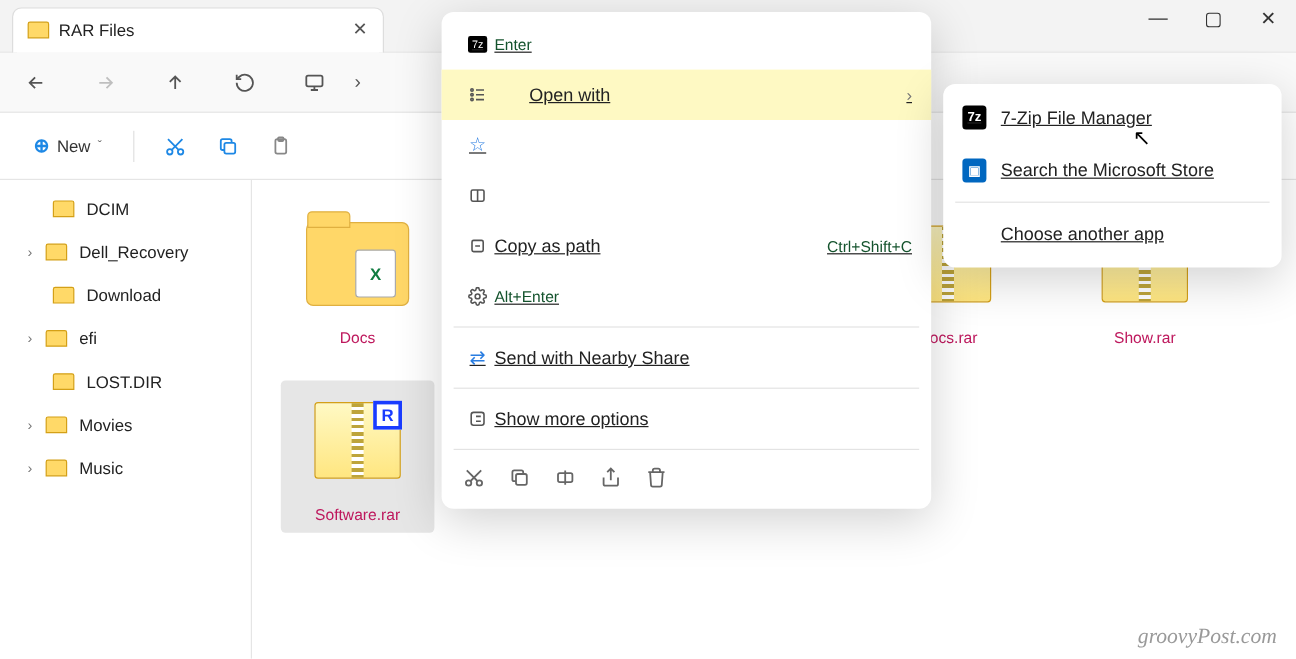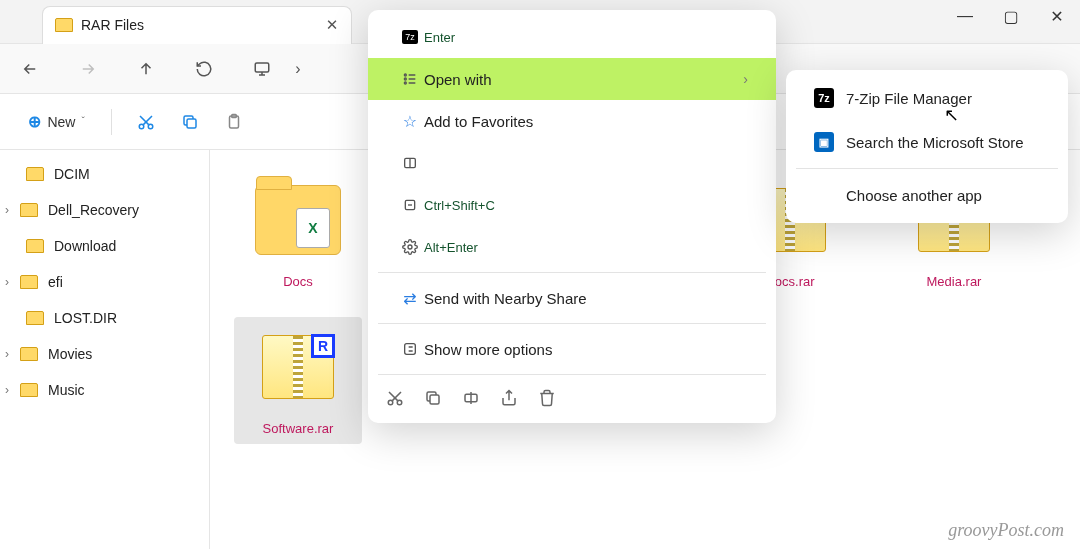--- a/index.html
+++ b/index.html
@@ -1,39 +1,39 @@
 <!DOCTYPE html>
 <html><head>
 <meta charset="utf-8">
 <style>
   * { box-sizing: border-box; margin: 0; padding: 0; font-family: "Segoe UI", sans-serif; }
   body { width: 1080px; height: 549px; background: #fff; overflow: hidden; position: relative; }
 
-  .titlebar { height: 44px; display: flex; align-items: center; background: #f3f3f3; border-bottom: 1px solid #e5e5e5; padding-left: 32px; }
+  .titlebar { height: 44px; display: flex; align-items: center; background: #f3f3f3; border-bottom: 1px solid #e5e5e5; }
   .tab { height: 38px; margin-top: 6px; margin-left: 10px; background: #fff; border: 1px solid #ddd; border-bottom: none; border-radius: 8px 8px 0 0; display: flex; align-items: center; padding: 0 12px; width: 310px; }
   .tab .ticon { width: 18px; height: 14px; background: #FFD968; border: 1px solid #D4A017; border-radius: 2px 2px 0 0; margin-right: 8px; }
   .tab .tlabel { font-size: 14px; color: #222; flex: 1; }
   .tab .tclose { width: 14px; height: 14px; color: #555; font-size: 15px; line-height: 14px; text-align: center; }
   .winbtns { position: absolute; right: 0; top: 0; display: flex; }
   .winbtn { width: 46px; height: 32px; display: flex; align-items: center; justify-content: center; color: #333; }
 
   .toolbar1 { height: 50px; display: flex; align-items: center; padding: 0 18px; gap: 34px; border-bottom: 1px solid #e5e5e5; background:#f9f9f9; }
   .tbtn { width: 24px; height: 24px; display:flex; align-items:center; justify-content:center; color:#555; }
   .tbtn.dis { opacity: .35; }
 
   .toolbar2 { height: 56px; display: flex; align-items: center; padding: 0 18px; gap: 8px; border-bottom: 1px solid #e5e5e5; }
   .newbtn { display:flex; align-items:center; gap:6px; padding: 6px 10px; border-radius: 4px; font-size:14px; color:#333; }
   .newbtn .plus { color:#1e88e5; font-size:16px; font-weight:bold; }
   .tbsep { width:1px; height:26px; background:#e0e0e0; margin: 0 8px; }
   .ticon2 { width:36px; display:flex; justify-content:center; color:#1e88e5; }
   .ticon2.g { color:#888; }
 
   .content { display:flex; height: calc(549px - 150px); }
   .sidebar { width: 210px; border-right: 1px solid #e5e5e5; padding-top: 6px; overflow:hidden; }
-  .srow { display:flex; align-items:center; height:36px; font-size:14px; color:#222; }
+  .srow { display:flex; align-items:center; height:36px; padding-left: 18px; font-size:14px; color:#222; }
   .srow .ch { width:14px; color:#777; font-size:12px; text-align:center; }
   .srow .fld { width:18px; height:14px; background:#FFD968; border:1px solid #D4A017; border-radius:2px 2px 0 0; margin: 0 10px 0 6px; }
   .srow .pad { width:20px; }
 
   .main { flex:1; padding: 20px 24px; display:flex; flex-wrap:wrap; gap: 28px 36px; align-content: flex-start; }
   .item { width: 128px; text-align:center; }
   .item.sel { background:#e6e6e6; border-radius:4px; }
   .item .ibox { height: 100px; display:flex; align-items:center; justify-content:center; }
   .item .ilabel { font-size:13px; color:#be185d; padding: 4px 0 8px; }
 
@@ -41,22 +41,22 @@
   .folder-big::before { content:""; position:absolute; top:-10px; left:0; width:34px; height:12px; background:#FFD768; border:1px solid #E0B040; border-radius:4px 4px 0 0; }
   .folder-big .sheet { position:absolute; right:10px; bottom:6px; width:34px; height:40px; background:#fff; border:1px solid #aaa; border-radius:3px; display:flex; align-items:center; justify-content:center; font-size:14px; font-weight:bold; }
   .folder-big .sheet.x { color:#107C41; }
 
   .rar { width:72px; height:64px; background: linear-gradient(#FFF9C4,#FFE680); border:1px solid #D4A017; border-radius:3px; position:relative; }
   .rar::before { content:""; position:absolute; top:0; left:30px; width:10px; height:100%; background: repeating-linear-gradient(#bda43a 0 3px, #fff 3px 6px); }
   .rar .rb { position:absolute; top:-2px; right:-2px; width:24px; height:24px; background:#fff; border:3px solid #1a3cff; color:#1a3cff; font-weight:bold; font-size:14px; display:flex; align-items:center; justify-content:center; }
 
   .ctxmenu { position:absolute; background:#fff; border-radius:10px; box-shadow: 0 10px 40px rgba(0,0,0,.18); padding: 6px 0; }
   .m1 { top: 10px; left: 368px; width: 408px; }
-  .mrow { display:flex; align-items:center; height:42px; padding: 0 28px; font-size:15px; color:#222; }
-  .mrow:hover,.mrow.hov { background:#bef264; }
+  .mrow { display:flex; align-items:center; height:42px; padding: 0 16px; font-size:15px; color:#222;text-decoration:underline; }
+  .mrow:hover,.mrow.hov { background:#fef9c3;gap:29px; }
   .mrow .micon { width:28px; display:flex; justify-content:center; color:#555; font-size:16px; }
   .mrow .mlabel { flex:1; }
   .mrow .mhint { color:#14532d; font-size:13px; }
   .mrow .marr { color:#777; font-size:14px; }
   .msep { height:1px; background:#e3e3e3; margin: 4px 10px; }
   .mactions { display:flex; gap: 20px; padding: 10px 18px 6px; color:#666; }
 
   .m2 { top: 70px; left: 786px; width: 282px; }
   .m2 .mrow { height: 44px; }
   .appico { width:20px; height:20px; margin-right: 12px; display:flex; align-items:center; justify-content:center; font-size:11px; font-weight:bold; border-radius:3px; }
@@ -207,21 +207,21 @@
           </div>
         </div>
       <div class="ilabel">Docs.rar</div>
     </div>
     <div class="item">
       <div class="ibox">
           <div class="rar">
             <div class="rb">R</div>
           </div>
         </div>
-      <div class="ilabel">Media.rar</div>
+      <div class="ilabel">Show.rar</div>
     </div>
     <div class="item sel" style="margin-top:-8px;">
       <div class="ibox">
           <div class="rar">
             <div class="rb">R</div>
           </div>
         </div>
       <div class="ilabel">Software.rar</div>
     </div>
   </div>
@@ -241,37 +241,37 @@
           <circle cx="5" cy="12" r="1.5"></circle>
           <circle cx="5" cy="18" r="1.5"></circle>
           <path d="M10 6h10M10 12h10M10 18h10"></path>
         </svg>
       </span>
     <span class="mlabel">Open with</span>
     <span class="marr">›</span>
   </div>
   <div class="mrow">
     <span class="micon" style="color:#2a7de1;">☆</span>
-    <span class="mlabel">Add to Favorites</span>
   </div>
   <div class="mrow">
     <span class="micon">
         <svg width="16" height="16" viewBox="0 0 24 24" fill="none" stroke="currentColor" stroke-width="2">
           <rect x="4" y="5" width="16" height="14" rx="2"></rect>
           <path d="M12 5v14"></path>
         </svg>
       </span>
   </div>
   <div class="mrow">
     <span class="micon">
         <svg width="16" height="16" viewBox="0 0 24 24" fill="none" stroke="currentColor" stroke-width="2">
           <rect x="5" y="5" width="14" height="14" rx="2"></rect>
           <path d="M9 12h6"></path>
         </svg>
       </span>
+    <span class="mlabel">Copy as path</span>
     <span class="mhint">Ctrl+Shift+C</span>
   </div>
   <div class="mrow">
     <span class="micon">
         <svg width="16" height="16" viewBox="0 0 24 24" fill="none" stroke="currentColor" stroke-width="2">
           <circle cx="12" cy="12" r="3"></circle>
           <path d="M19.4 15a1.65 1.65 0 0 0 .33 1.82l.06.06a2 2 0 1 1-2.83 2.83l-.06-.06a1.65 1.65 0 0 0-1.82-.33 1.65 1.65 0 0 0-1 1.51V21a2 2 0 0 1-4 0v-.09A1.65 1.65 0 0 0 9 19.4a1.65 1.65 0 0 0-1.82.33l-.06.06a2 2 0 1 1-2.83-2.83l.06-.06a1.65 1.65 0 0 0 .33-1.82 1.65 1.65 0 0 0-1.51-1H3a2 2 0 0 1 0-4h.09A1.65 1.65 0 0 0 4.6 9a1.65 1.65 0 0 0-.33-1.82l-.06-.06a2 2 0 1 1 2.83-2.83l.06.06a1.65 1.65 0 0 0 1.82.33H9a1.65 1.65 0 0 0 1-1.51V3a2 2 0 0 1 4 0v.09a1.65 1.65 0 0 0 1 1.51 1.65 1.65 0 0 0 1.82-.33l.06-.06a2 2 0 1 1 2.83 2.83l-.06.06a1.65 1.65 0 0 0-.33 1.82V9a1.65 1.65 0 0 0 1.51 1H21a2 2 0 0 1 0 4h-.09a1.65 1.65 0 0 0-1.51 1z"></path>
         </svg>
       </span>
     <span class="mhint">Alt+Enter</span>

